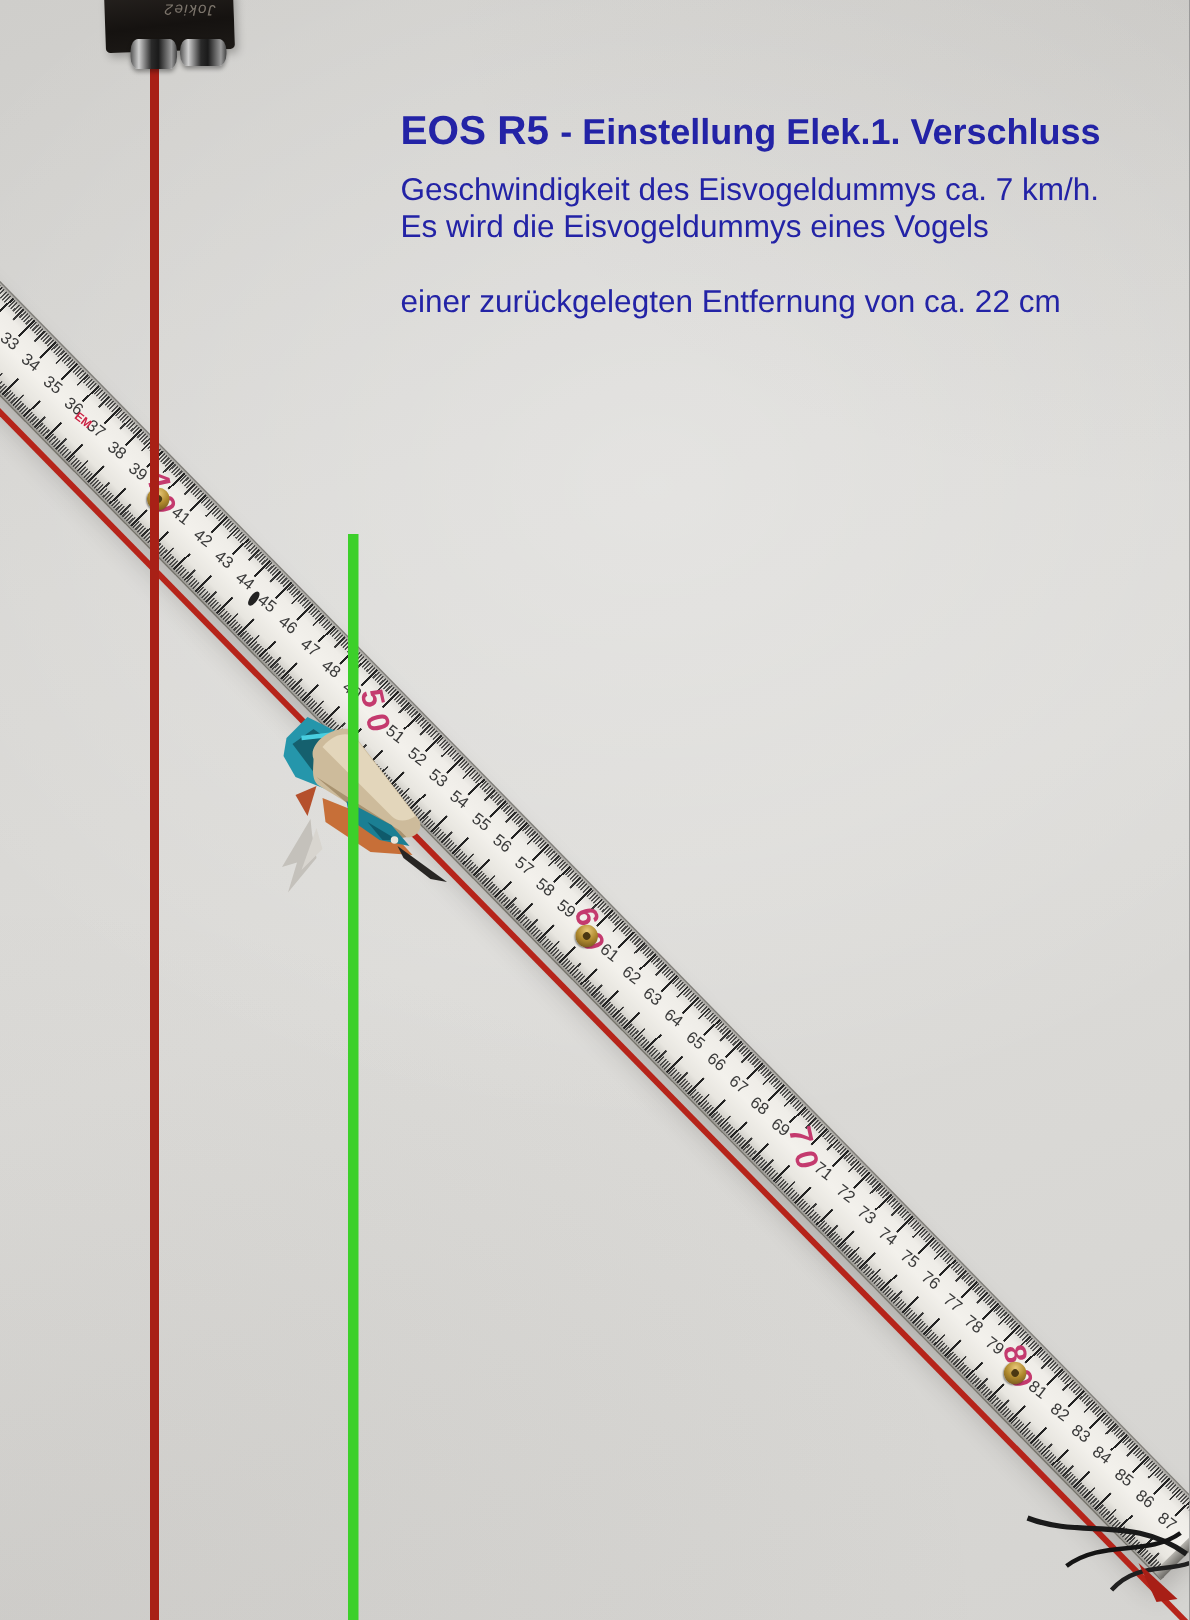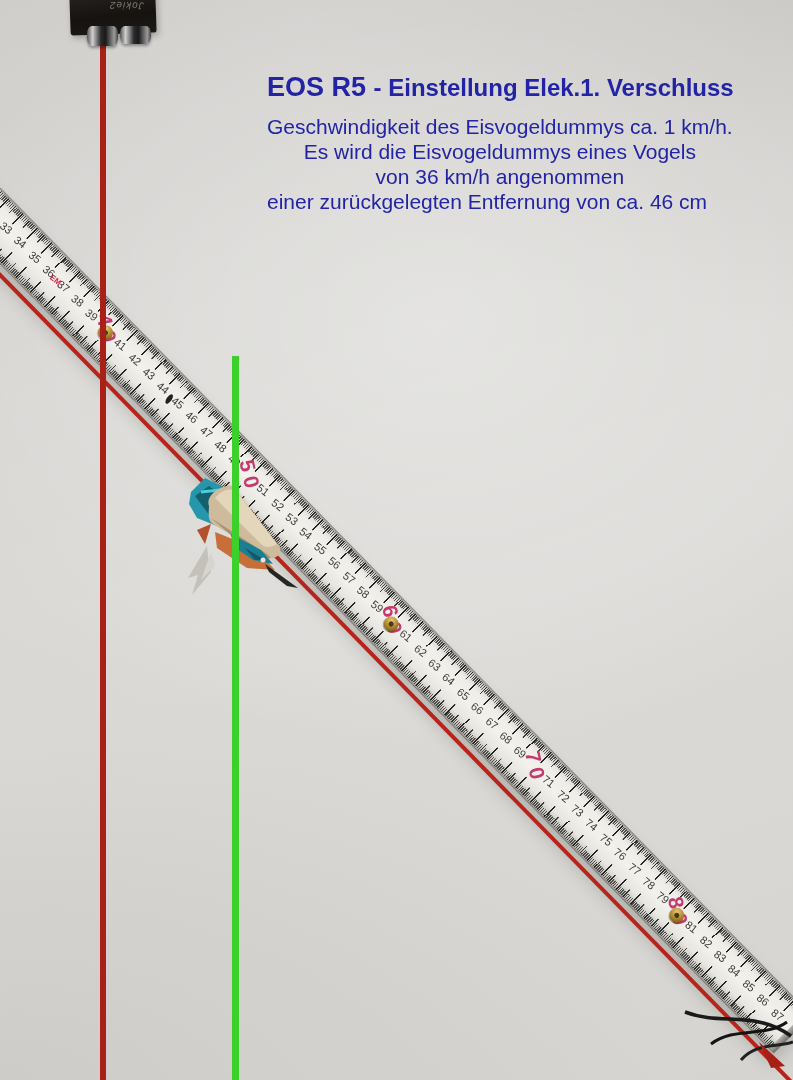--- a/index.html
+++ b/index.html
@@ -48,21 +48,21 @@
   .num.decade{top:11px;width:40px;text-align:center;font-size:21px;font-weight:bold;color:#c43a6e;
     transform:rotate(32deg);letter-spacing:5px;}
   .rivet{position:absolute;top:18px;width:15px;height:15px;border-radius:50%;
     background:radial-gradient(circle at 35% 32%,#e8c878 0%,#b08a2e 45%,#7a5c1e 80%,#5d4415 100%);
     box-shadow:0 1px 1px rgba(0,0,0,.4);}
   .rivet::after{content:"";position:absolute;left:5px;top:5px;width:5px;height:5px;border-radius:50%;background:#4a3812;}
   .oval-mark{position:absolute;top:21px;width:5px;height:11px;border-radius:50%;background:#222;transform:rotate(-10deg);}
   .em-mark{position:absolute;top:20px;font-size:8px;font-weight:bold;color:#cc2244;transform:rotate(-8deg);}
   .end-cap{position:absolute;right:0;top:0;bottom:0;width:7px;background:linear-gradient(90deg,#b6b4ae,#6d6b66);}
   
-  .ann{position:absolute;z-index:10;text-align:center;}
+  .ann{position:absolute;z-index:10;}
   .t-blue{color:#2323a6;}
   .t-green{color:#2d8f2d;}
   .heading{left:267px;top:72px;font-weight:bold;font-size:24px;}
   .heading .big{font-size:27px;}
   .para{font-size:21px;line-height:25px;}
   .p1{left:267px;top:114px;}
   .p2{left:267px;top:189px;}
   .p3{left:271px;top:287px;}
   .figlabel{left:503px;top:1008px;font-size:40px;font-weight:bold;}
   
@@ -187,26 +187,25 @@
     <path d="M28,62 C52,44 82,56 104,40" stroke="#141414" stroke-width="3" fill="none"></path>
     <path d="M58,78 C74,60 94,66 110,60" stroke="#202020" stroke-width="3" fill="none"></path>
     <path d="M76,60 L102,84 L88,86 Z" fill="#a81f16"></path>
   </svg>
 
   <div class="ann heading t-blue">
     <span class="big">EOS R5 </span><span>- Einstellung Elek.1. Verschluss</span>
   </div>
 
   <div class="ann para p1 t-blue">
-    <div>Geschwindigkeit des Eisvogeldummys ca. 1 km/h.</div>
+    <div>Geschwindigkeit des Eisvogeldummys ca. 7 km/h.</div>
     <div>Es wird die Eisvogeldummys eines Vogels</div>
-    <div>von 36 km/h angenommen</div>
   </div>
 
   <div class="ann para p2">
-    <div class="t-blue">einer zurückgelegten Entfernung von ca. 46 cm</div>
+    <div class="t-blue">einer zurückgelegten Entfernung von ca. 22 cm</div>
   </div>
 
   <div class="ann para p3 t-green">
   </div>
 
 
 </div>
 
 </body></html>

